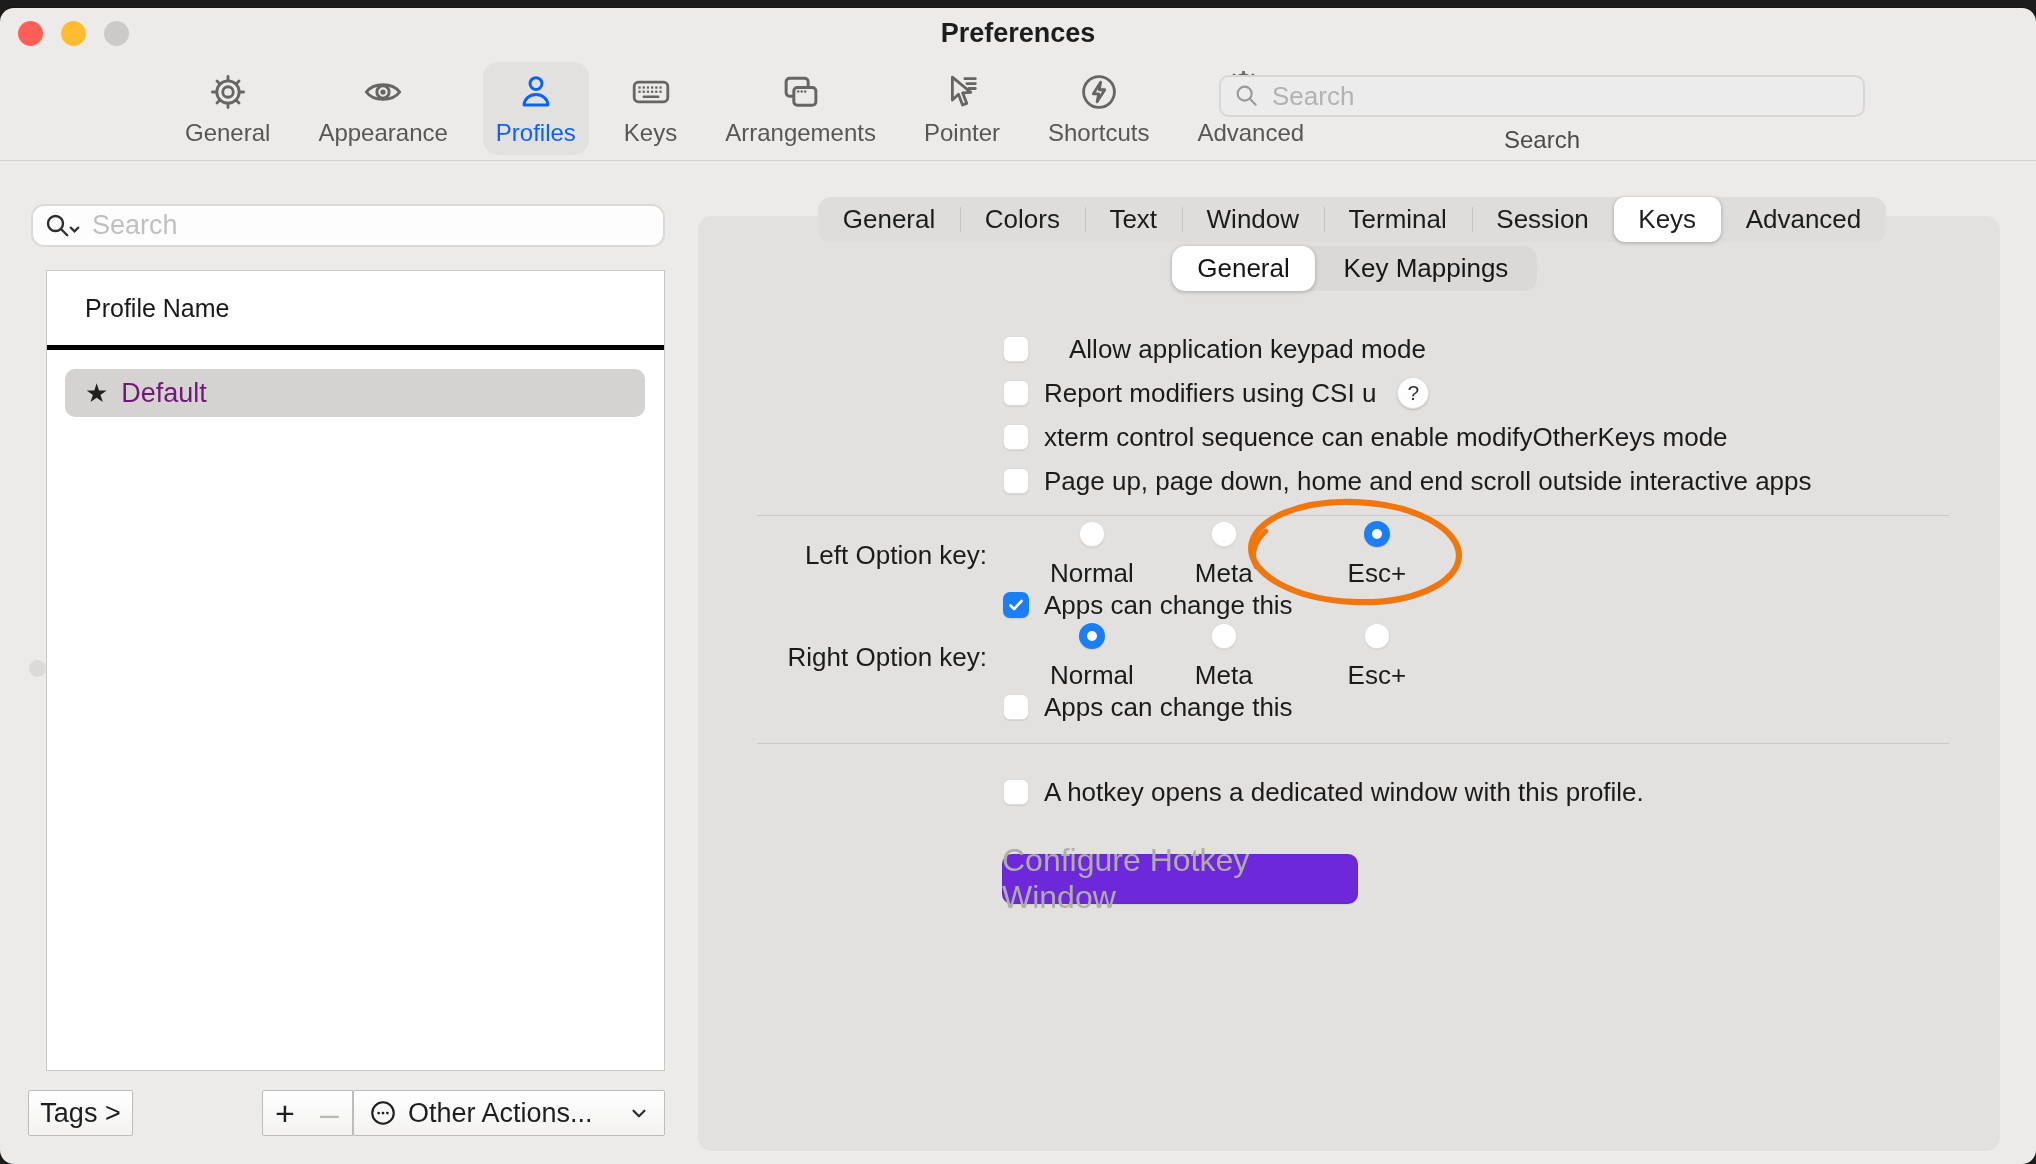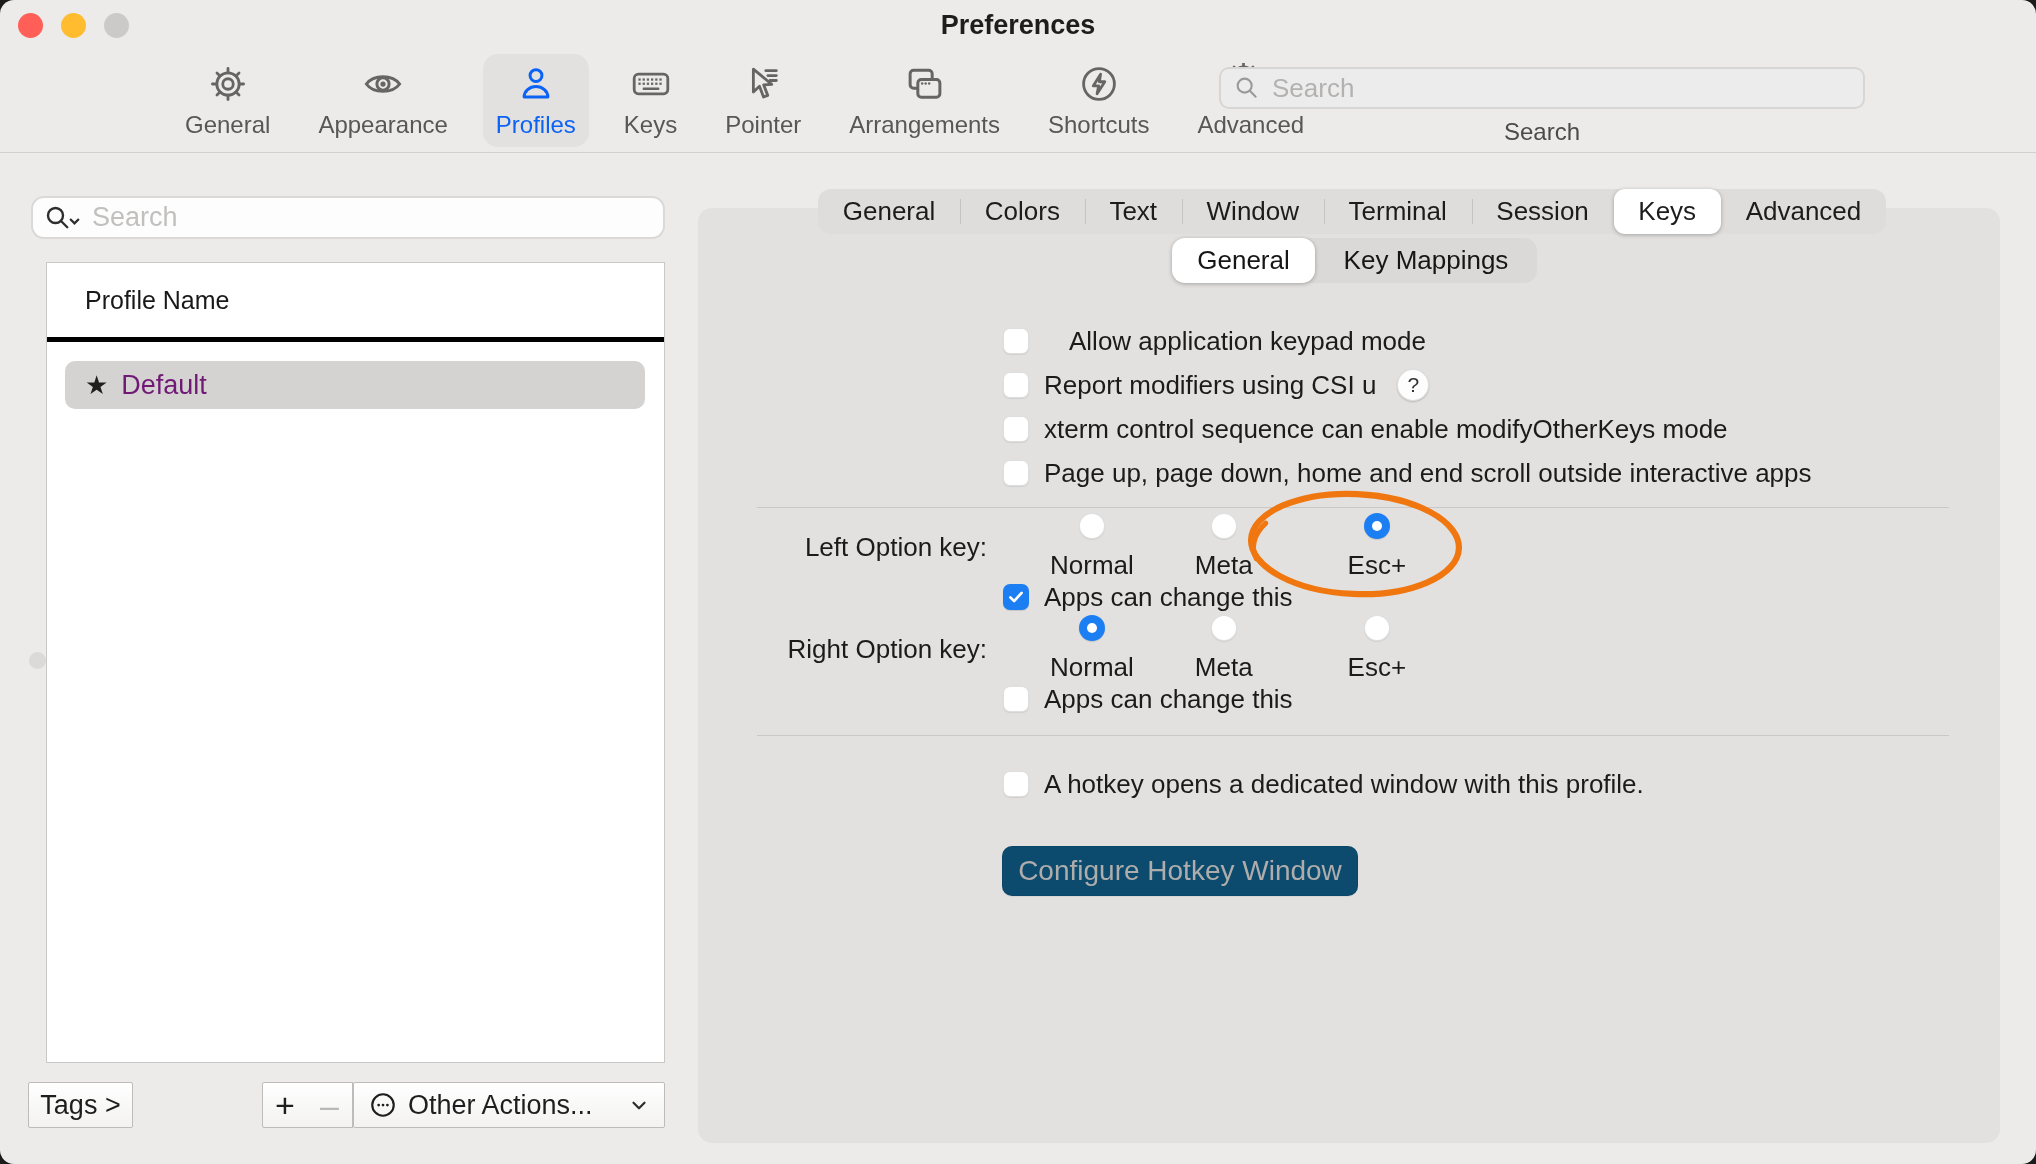--- a/index.html
+++ b/index.html
@@ -1,19 +1,19 @@
 <!DOCTYPE html>
 <html><head>
 <meta charset="utf-8">
 <style>
   html,body{margin:0;padding:0;width:2036px;height:1164px;overflow:hidden;
     background:#1c1c1c;font-family:"Liberation Sans","DejaVu Sans",sans-serif;}
   *{box-sizing:border-box;}
   .window{position:absolute;inset:0;border-radius:14px;background:#ecebea;overflow:hidden;
-    box-shadow:0 0 0 1px rgba(0,0,0,.25);}
+    box-shadow:0 0 0 1px rgba(0,0,0,.25);margin-top:8px;}
   
   .titlebar{position:absolute;top:0;left:0;right:0;height:52px;}
   .traffic{position:absolute;left:18px;top:13px;display:flex;gap:18px;}
   .tl{width:25px;height:25px;border-radius:50%;}
   .tl.red{background:#ff5f57;}
   .tl.yellow{background:#febc2e;}
   .tl.gray{background:#cbcac8;}
   .win-title{position:absolute;left:0;right:0;top:10px;text-align:center;
     font-size:27px;font-weight:bold;color:#1d1d1d;}
   
@@ -93,22 +93,22 @@
   .help-btn{width:32px;height:32px;border-radius:50%;background:#fdfdfd;margin-left:6px;
     box-shadow:inset 0 0 0 1px rgba(0,0,0,.12),0 1px 2px rgba(0,0,0,.18);
     display:flex;align-items:center;justify-content:center;font-size:21px;color:#333;}
   .sep{position:absolute;left:757px;width:1192px;height:1px;background:#c9c8c7;}
   .opt-row{position:absolute;left:757px;display:flex;align-items:center;height:34px;gap:47px;}
   .opt-label{width:230px;text-align:right;font-size:26px;color:#1b1b1b;white-space:nowrap;}
   .radio-pair{display:flex;align-items:center;gap:11px;margin-left:16px;flex-direction:column;}
   .radio-pair .rlabel{font-size:26px;color:#1b1b1b;white-space:nowrap;}
   .radio-pair.meta{margin-left:14px;}
   .radio-pair.esc{margin-left:48px;}
-  .config-btn{position:absolute;left:1002px;top:846px;width:356px;height:50px;background:#0c4a6e;
-    border-radius:10px;display:flex;align-items:center;justify-content:center;font-size:28px;
+  .config-btn{position:absolute;left:1002px;top:846px;width:356px;height:50px;background:#6d28d9;
+    border-radius:10px;display:flex;align-items:center;justify-content:center;font-size:32px;
     color:#aeadac;box-shadow:inset 0 0 0 1px rgba(0,0,0,.05),0 1px 1px rgba(0,0,0,.06);}
   .annotation{position:absolute;left:1243px;top:487px;width:224px;height:114px;
     transform:rotate(2.5deg);pointer-events:none;}
 </style>
 </head>
 <body>
 
 <svg width="0" height="0" style="position:absolute">
   <defs>
     <g id="g-gear" fill="none" stroke-linecap="round">
@@ -188,42 +188,42 @@
               <rect x="14.4" y="11.2" width="1.3" height="1.3"></rect>
                 <rect x="16.8" y="11.2" width="1.3" height="1.3"></rect>
               <rect x="7.2" y="14" width="9.6" height="1.4" rx="0.6"></rect>
             </g>
           </svg>
         </span>
         <span class="tlabel">Keys</span>
       </div>
       <div class="tb-item">
         <span class="ticon">
-          <svg width="42" height="42" viewBox="0 0 24 24" fill="none" stroke="currentColor" stroke-width="1.6" stroke-linejoin="round" stroke-linecap="round">
-            <path d="M6.5 3.5 V16.6 L10 13.3 L12.3 19.4 L14.7 18.5 L12.4 12.5 L17 12.2 Z"></path>
-            <line x1="13.6" y1="4.4" x2="19.6" y2="4.4"></line>
-            <line x1="14.8" y1="7.2" x2="19.6" y2="7.2"></line>
-            <line x1="16" y1="10" x2="19.6" y2="10"></line>
-          </svg>
-        </span>
-        <span class="tlabel">Pointer</span>
-      </div>
-      <div class="tb-item">
-        <span class="ticon">
           <svg width="48" height="42" viewBox="0 0 24 24" fill="none" stroke="currentColor" stroke-width="1.7">
             <rect x="3.5" y="4.2" width="12.6" height="10.2" rx="2"></rect>
             <rect x="7.9" y="9.4" width="12.6" height="10.2" rx="2" fill="#ecebea"></rect>
             <g fill="currentColor" stroke="none">
               <circle cx="10.4" cy="11.7" r="0.7"></circle>
                 <circle cx="12.4" cy="11.7" r="0.7"></circle>
                 <circle cx="14.4" cy="11.7" r="0.7"></circle>
             </g>
           </svg>
         </span>
         <span class="tlabel">Arrangements</span>
+      </div>
+      <div class="tb-item">
+        <span class="ticon">
+          <svg width="42" height="42" viewBox="0 0 24 24" fill="none" stroke="currentColor" stroke-width="1.6" stroke-linejoin="round" stroke-linecap="round">
+            <path d="M6.5 3.5 V16.6 L10 13.3 L12.3 19.4 L14.7 18.5 L12.4 12.5 L17 12.2 Z"></path>
+            <line x1="13.6" y1="4.4" x2="19.6" y2="4.4"></line>
+            <line x1="14.8" y1="7.2" x2="19.6" y2="7.2"></line>
+            <line x1="16" y1="10" x2="19.6" y2="10"></line>
+          </svg>
+        </span>
+        <span class="tlabel">Pointer</span>
       </div>
       <div class="tb-item">
         <span class="ticon">
           <svg width="42" height="42" viewBox="0 0 24 24" fill="none" stroke="currentColor" stroke-width="1.6" stroke-linejoin="round">
             <circle cx="12" cy="12" r="8.8"></circle>
             <path d="M12.9 6.4 L8.7 13.1 h3.1 L10.9 17.6 L15.3 10.7 h-3.1 Z"></path>
           </svg>
         </span>
         <span class="tlabel">Shortcuts</span>
       </div>

